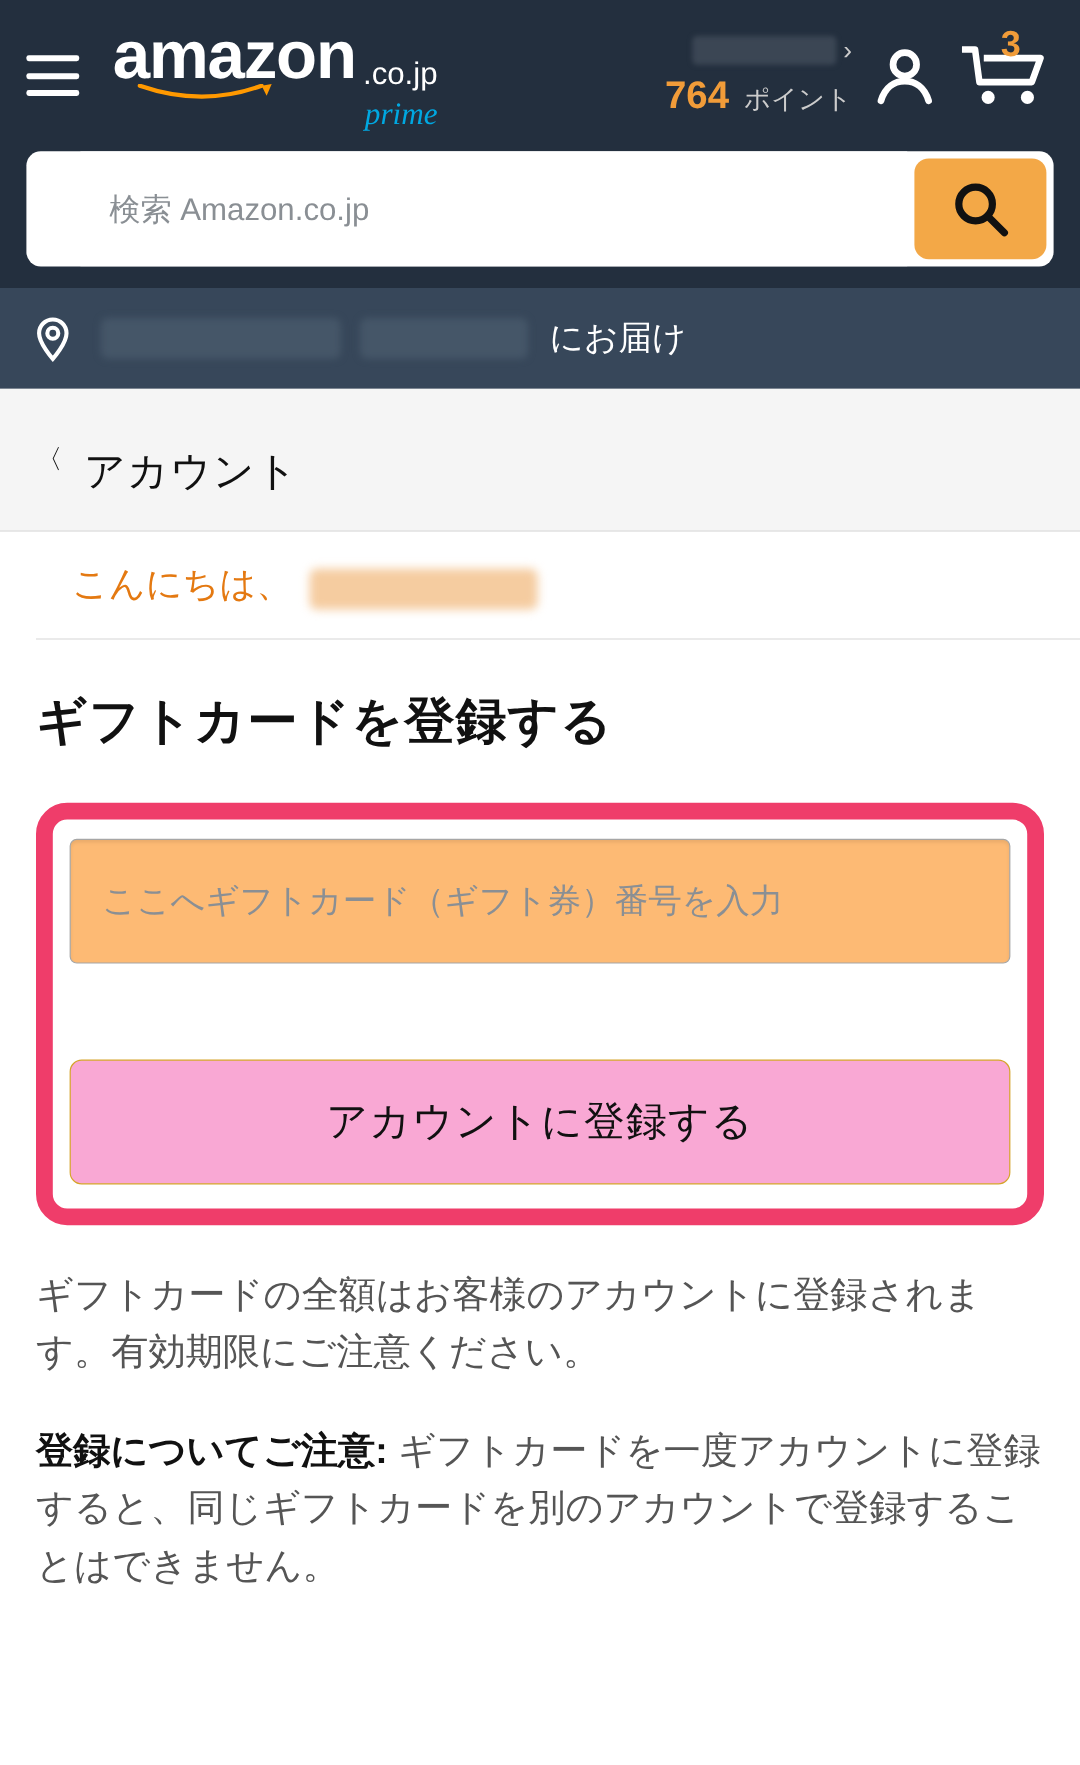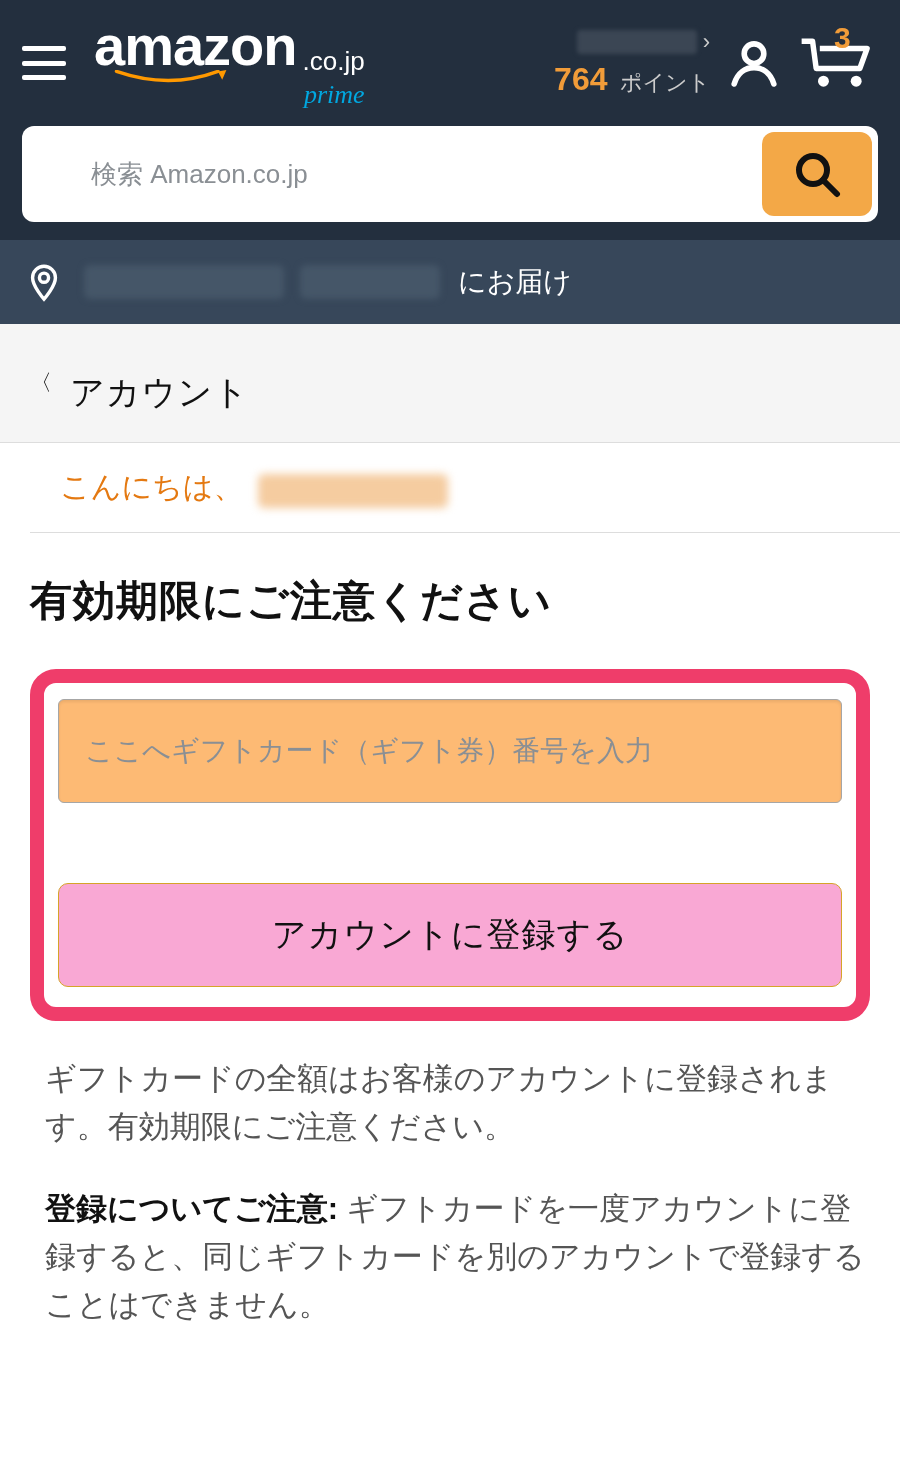--- a/index.html
+++ b/index.html
@@ -63,21 +63,21 @@
 
   
   .highlight-box { border:14px solid #ef3d6a; border-radius:26px; padding:16px 14px 20px 14px; margin-top:40px;}
   .gc-input      { width:100%; height:104px; border:1px solid #a6a6a6; border-radius:6px; font-size:28px; padding:0 26px; color:#555;
                    box-shadow:inset 0 2px 3px rgba(0,0,0,.08); outline:none; background:#fdba74;}
   .gc-input::placeholder{ color:#8a8f94;}
   .register-btn  { width:100%; height:104px; margin-top:80px; border:1px solid #d5a429; background:#f9a8d4; border-radius:10px;
                    font-size:34px; color:#111; cursor:pointer; letter-spacing:1px;}
 
   
-  .note          { font-size:31px; color:#555; line-height:1.55; margin-top:34px;margin-left:15px;}
+  .note          { font-size:31px; color:#555; line-height:1.55; margin-top:34px;}
   .note-strong   { font-weight:700; color:#111;}
 
   svg { display:block; }
 </style>
 </head>
 <body>
 
 <div class="nav-header">
   <div class="nav-top-row">
 
@@ -154,21 +154,21 @@
   <span class="breadcrumb-caret">〈</span>
   <span class="breadcrumb-label">アカウント</span>
 </div>
 
 <div class="greeting-bar">
   <span class="greeting-text">こんにちは、</span>
   <span class="greeting-mask"></span>
 </div>
 
 <div class="main">
-  <h1 class="page-title">有効期限にご注意ください</h1>
+  <h1 class="page-title">ギフトカードを登録する</h1>
 
 
   <div class="highlight-box">
     <input class="gc-input" type="text" placeholder="ここへギフトカード（ギフト券）番号を入力" style="">
     <button class="register-btn">アカウントに登録する</button>
   </div>
 
   <p class="note">ギフトカードの全額はお客様のアカウントに登録されます。有効期限にご注意ください。</p>
 
   <p class="note">

